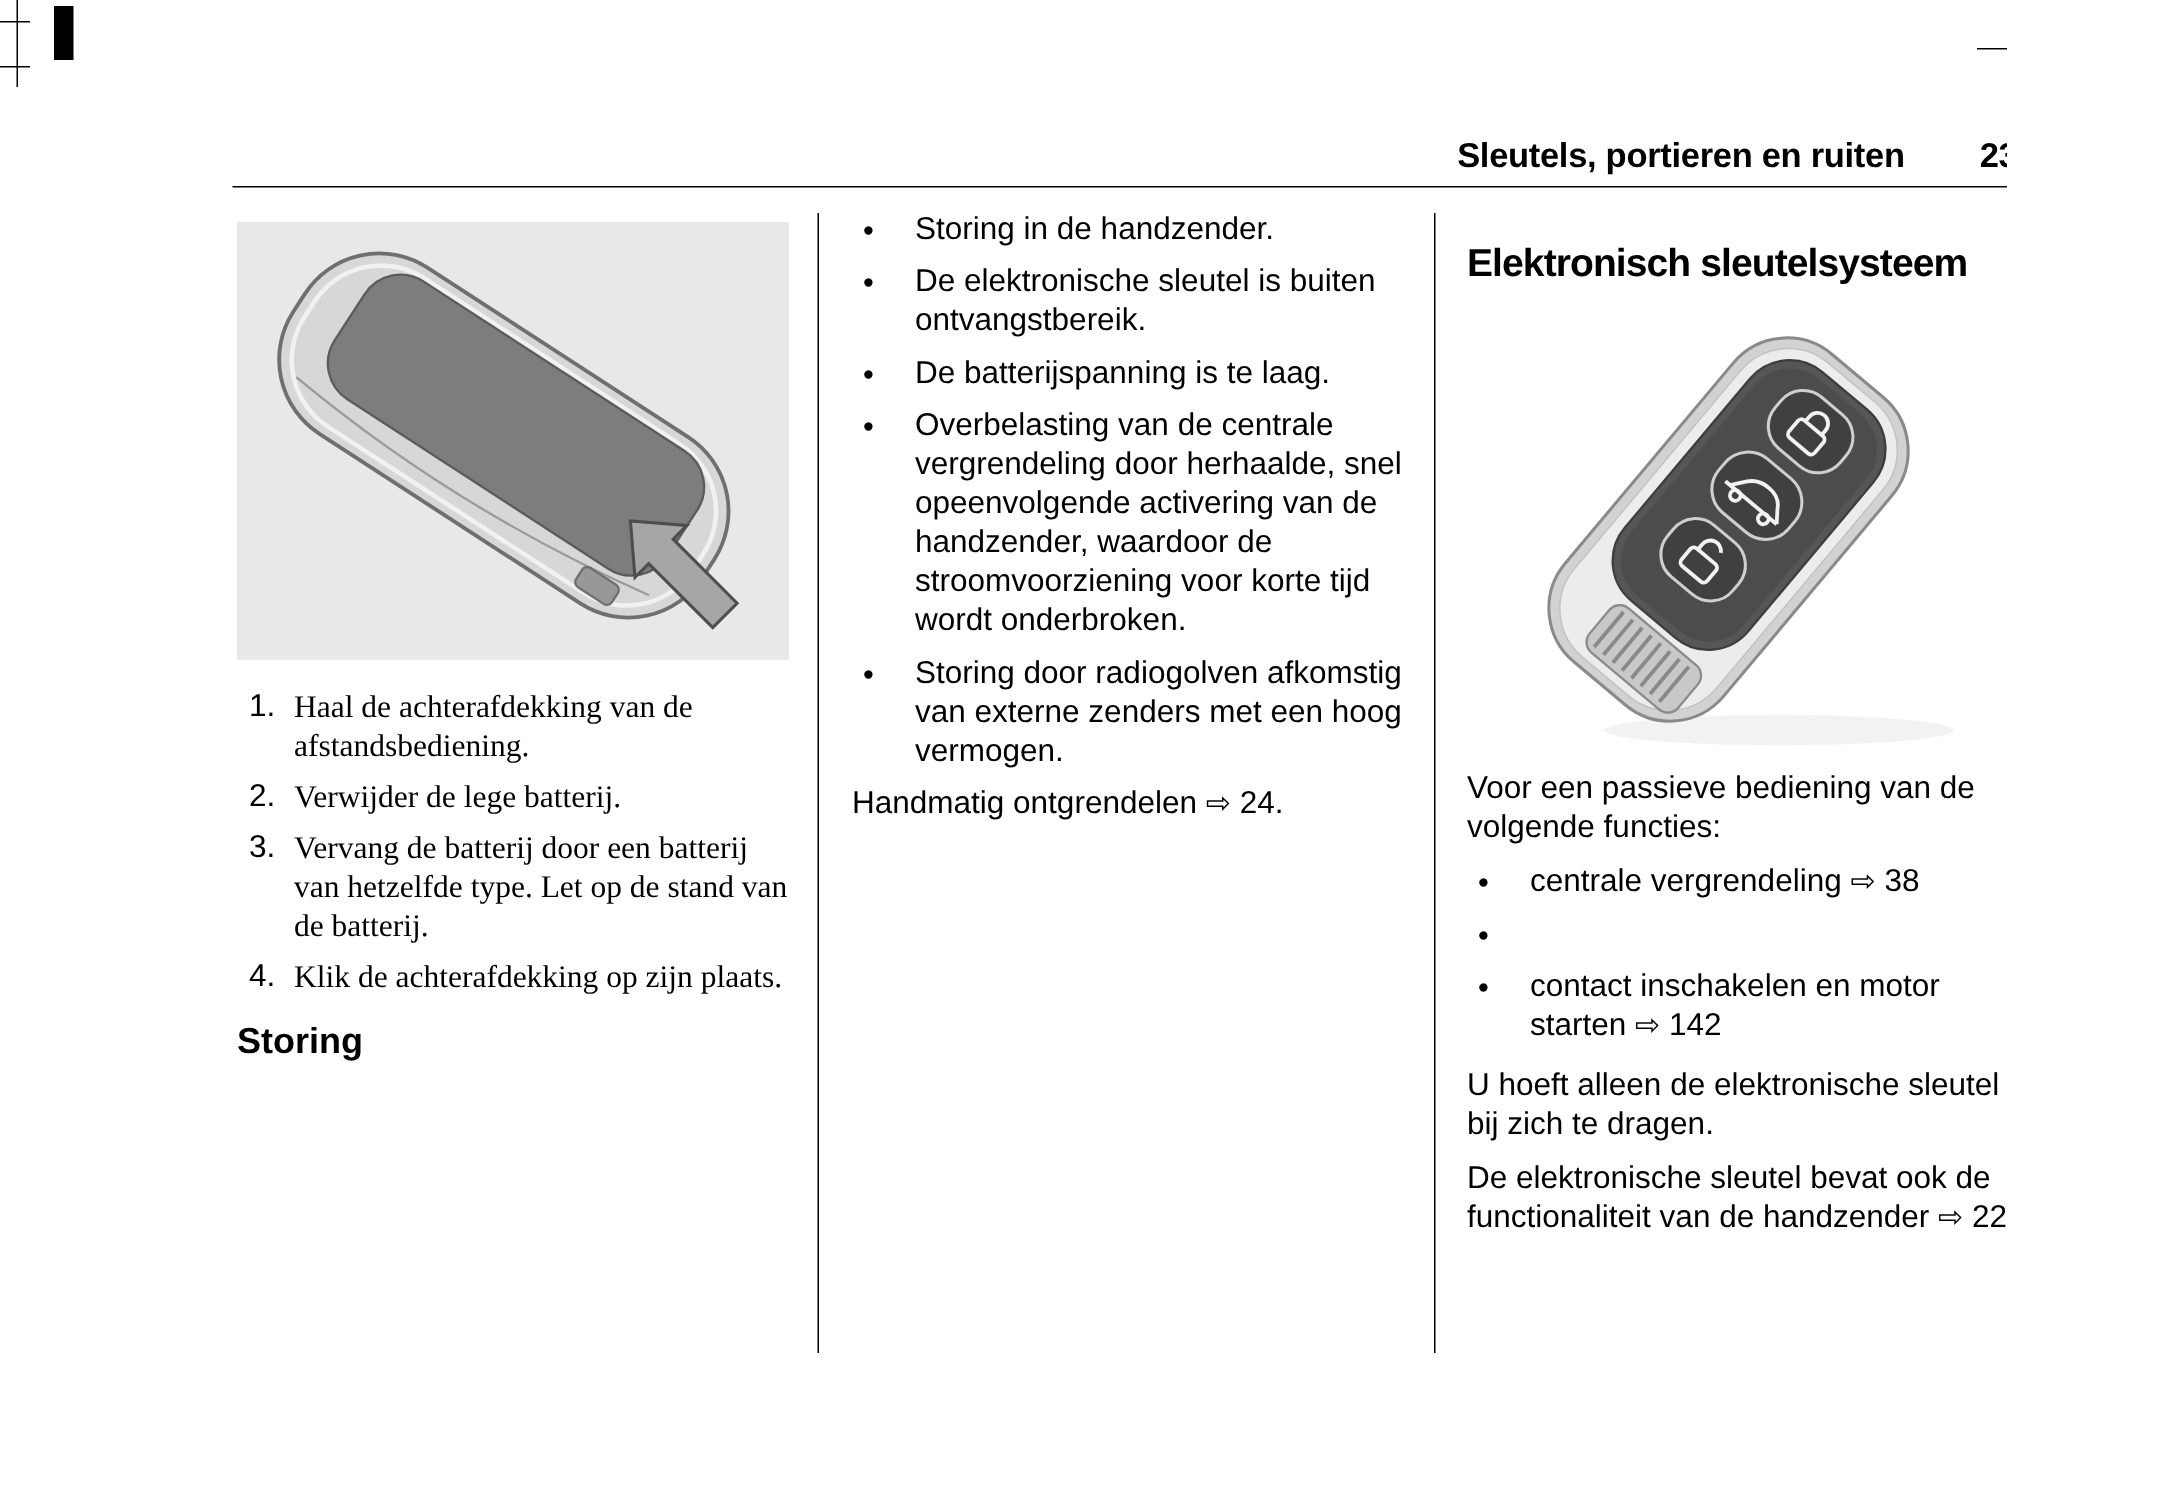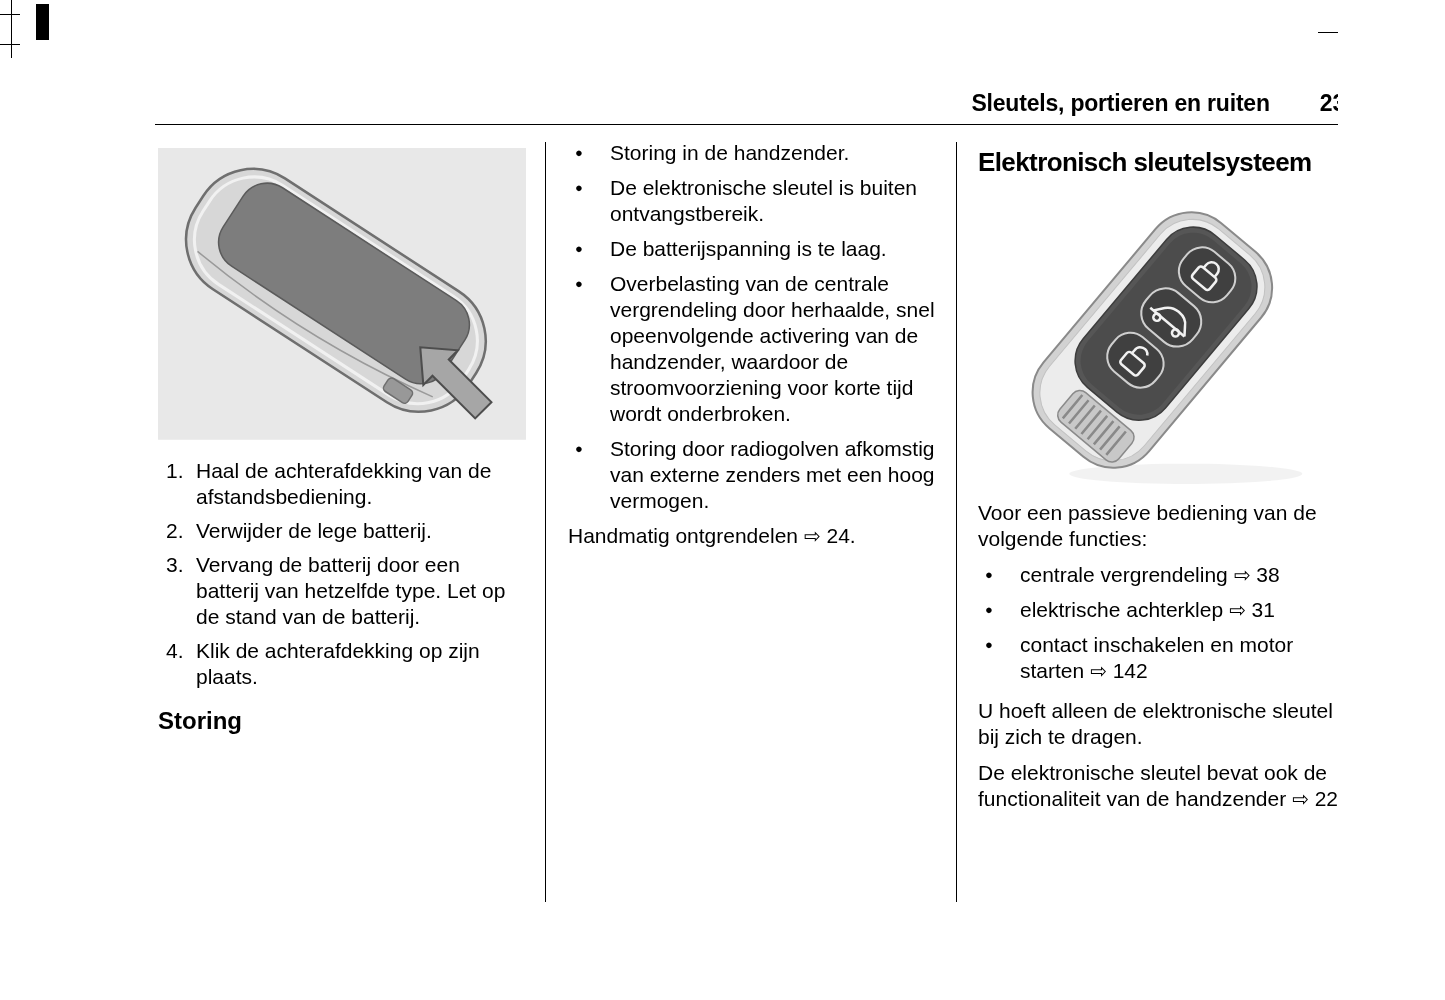--- a/index.html
+++ b/index.html
@@ -49,30 +49,30 @@
 
   
   .figure { width: 100%; }
   .figure svg { display: block; width: 100%; height: auto; }
   .figure-remote { margin: 8px 0 18px; }
   .figure-key    { margin: 14px 0 14px; }
 
   
   .step { display: flex; margin-bottom: 8px; padding-left: 8px; }
   .step-num { flex: 0 0 30px; }
-  .step-text { flex: 1; }
+  .step-text { flex: 1; font-family: Liberation Serif, serif; }
 
   
   .subheading {
     font-size: 24px; font-weight: bold; line-height: 30px;
     margin: 16px 0 16px;
   }
   .section-heading {
     font-size: 26px; font-weight: bold; line-height: 32px;
-    margin: 6px 0 0; letter-spacing: -0.6px; white-space: nowrap;
+    margin: 19px 0 0; letter-spacing: -0.6px; white-space: nowrap;
   }
 
   
   .body-text { margin: 0 0 10px; }
   .mt14 { margin-top: 14px; }
 
   
   .bullet { display: flex; margin-bottom: 9px; }
   .bullet-dot { flex: 0 0 42px; padding-left: 7px; font-size: 13px; line-height: 26px; }
   .bullet-text { flex: 1; }
@@ -204,22 +204,20 @@
 
     <p class="body-text">Voor een passieve bediening van de volgende functies:</p>
 
     <div class="bullet">
       <span class="bullet-dot">●</span>
       <span class="bullet-text"><span>centrale vergrendeling</span>
         <span class="nowrap"><span class="ref-icon">⇨</span> <span>38</span></span></span>
     </div>
     <div class="bullet">
       <span class="bullet-dot">●</span>
-      <span class="bullet-text"><span>elektrische achterklep</span>
-        <span class="nowrap"><span class="ref-icon">⇨</span> <span>31</span></span></span>
     </div>
     <div class="bullet">
       <span class="bullet-dot">●</span>
       <span class="bullet-text"><span>contact inschakelen en motor starten</span>
         <span class="nowrap"><span class="ref-icon">⇨</span> <span>142</span></span></span>
     </div>
 
     <p class="body-text mt14">U hoeft alleen de elektronische sleutel bij zich te dragen.</p>
 
     <p class="body-text"><span>De elektronische sleutel bevat ook de functionaliteit van de handzender</span>

